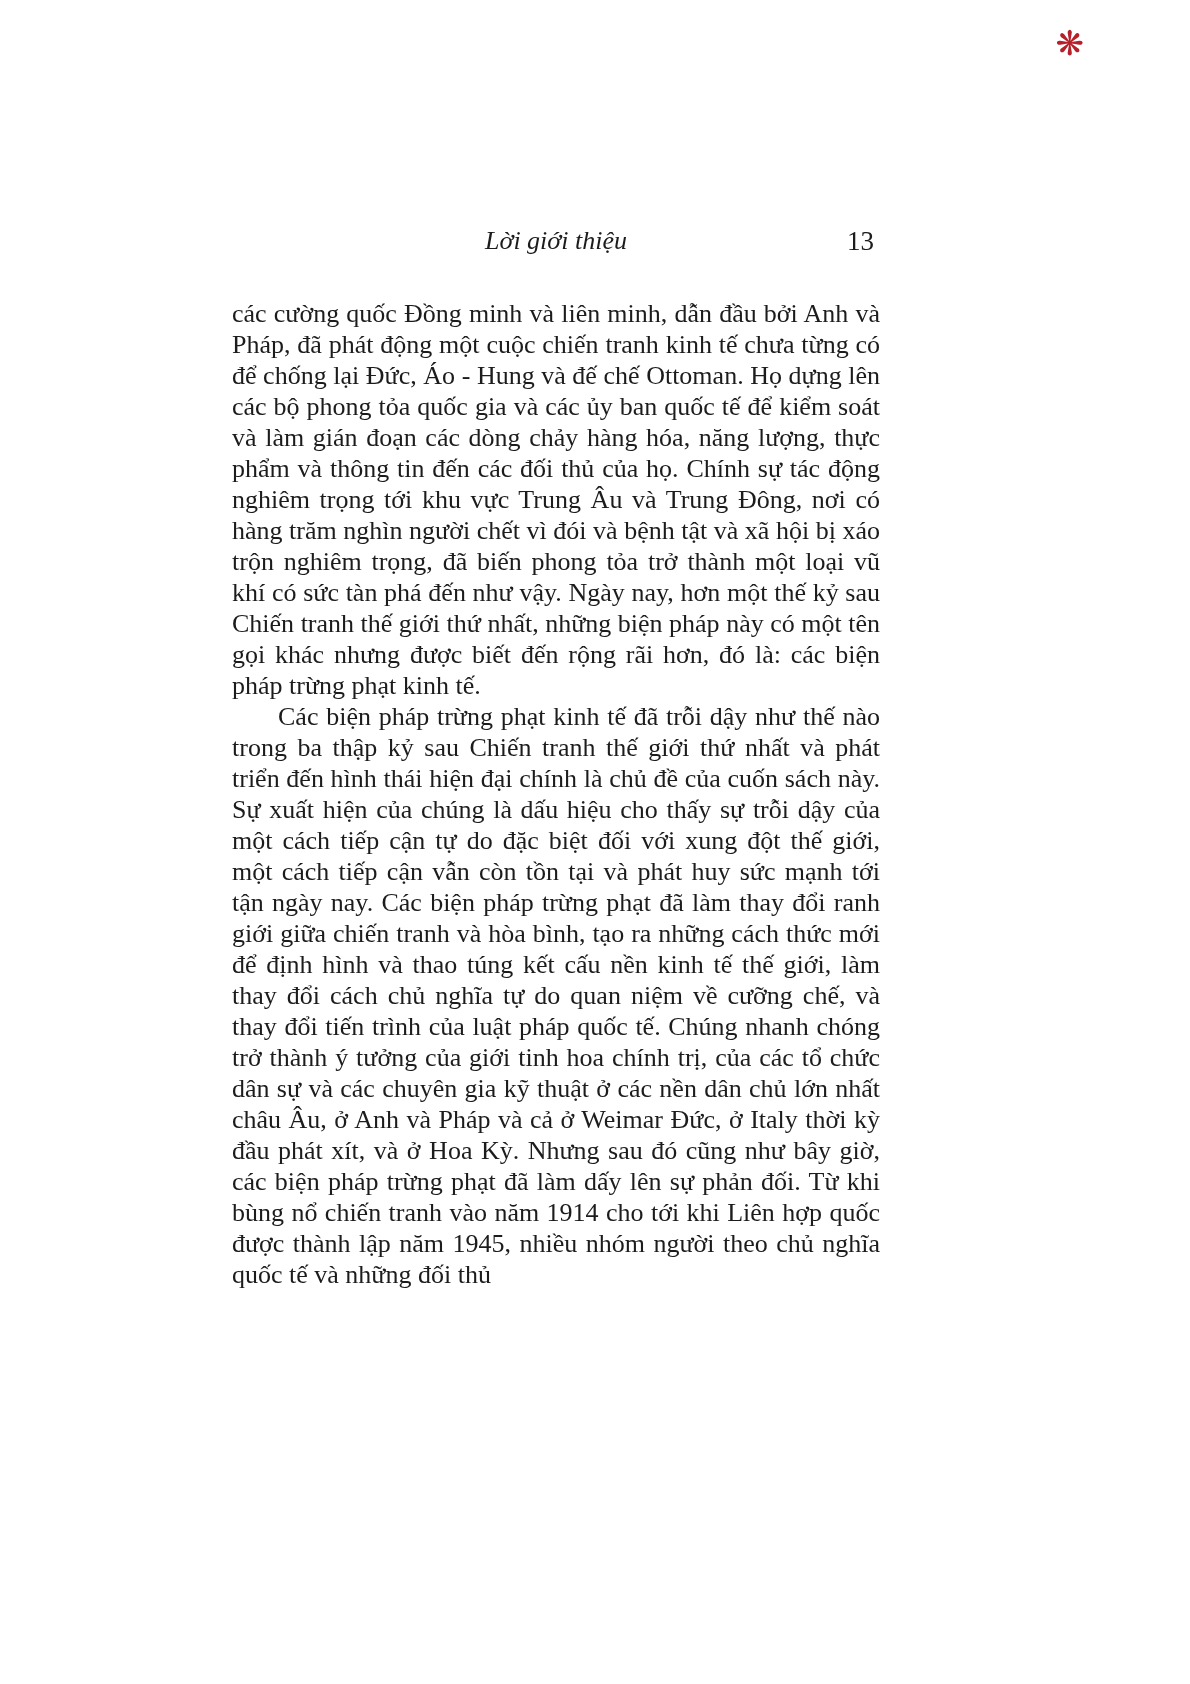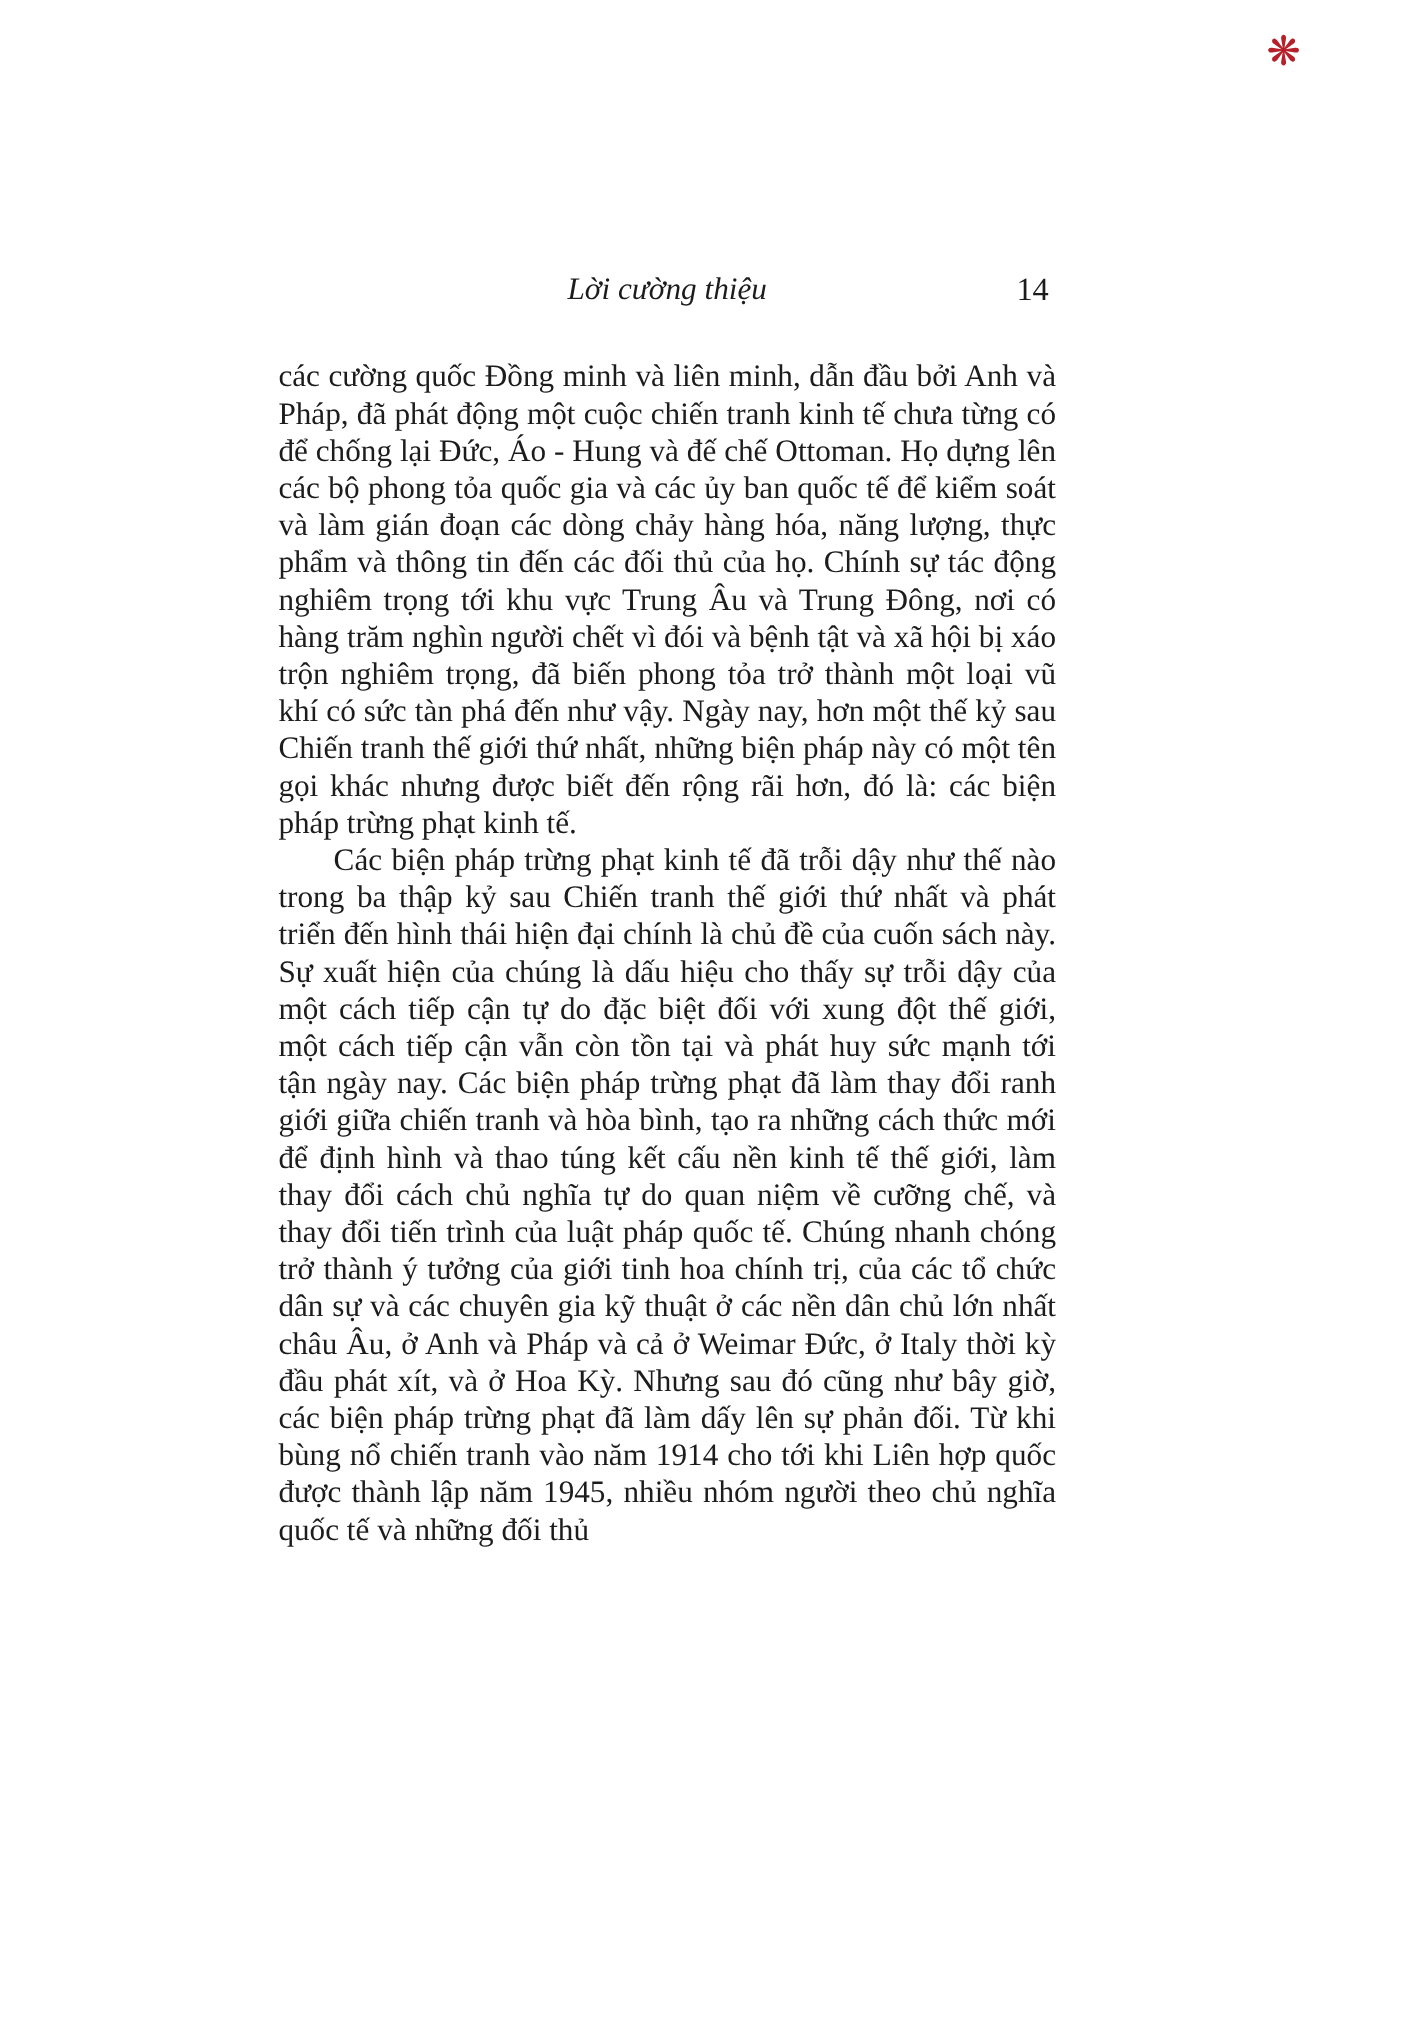--- a/index.html
+++ b/index.html
@@ -63,22 +63,22 @@
 </head>
 <body>
 
 <div class="page">
 
   <span class="ornament" style="color: rgb(181, 32, 42);">❋</span>
 
   <div class="content">
 
     <div class="page-header">
-      <span class="running-title">Lời cường thiệu</span>
-      <span class="page-number">14</span>
+      <span class="running-title">Lời giới thiệu</span>
+      <span class="page-number">13</span>
     </div>
 
     <div class="page-body">
       <p>các cường quốc Đồng minh và liên minh, dẫn đầu bởi Anh và Pháp, đã phát động một cuộc chiến tranh kinh tế chưa từng có để chống lại Đức, Áo - Hung và đế chế Ottoman. Họ dựng lên các bộ phong tỏa quốc gia và các ủy ban quốc tế để kiểm soát và làm gián đoạn các dòng chảy hàng hóa, năng lượng, thực phẩm và thông tin đến các đối thủ của họ. Chính sự tác động nghiêm trọng tới khu vực Trung Âu và Trung Đông, nơi có hàng trăm nghìn người chết vì đói và bệnh tật và xã hội bị xáo trộn nghiêm trọng, đã biến phong tỏa trở thành một loại vũ khí có sức tàn phá đến như vậy. Ngày nay, hơn một thế kỷ sau Chiến tranh thế giới thứ nhất, những biện pháp này có một tên gọi khác nhưng được biết đến rộng rãi hơn, đó là: các biện pháp trừng phạt kinh tế.</p>
       <p class="indented">Các biện pháp trừng phạt kinh tế đã trỗi dậy như thế nào trong ba thập kỷ sau Chiến tranh thế giới thứ nhất và phát triển đến hình thái hiện đại chính là chủ đề của cuốn sách này. Sự xuất hiện của chúng là dấu hiệu cho thấy sự trỗi dậy của một cách tiếp cận tự do đặc biệt đối với xung đột thế giới, một cách tiếp cận vẫn còn tồn tại và phát huy sức mạnh tới tận ngày nay. Các biện pháp trừng phạt đã làm thay đổi ranh giới giữa chiến tranh và hòa bình, tạo ra những cách thức mới để định hình và thao túng kết cấu nền kinh tế thế giới, làm thay đổi cách chủ nghĩa tự do quan niệm về cưỡng chế, và thay đổi tiến trình của luật pháp quốc tế. Chúng nhanh chóng trở thành ý tưởng của giới tinh hoa chính trị, của các tổ chức dân sự và các chuyên gia kỹ thuật ở các nền dân chủ lớn nhất châu Âu, ở Anh và Pháp và cả ở Weimar Đức, ở Italy thời kỳ đầu phát xít, và ở Hoa Kỳ. Nhưng sau đó cũng như bây giờ, các biện pháp trừng phạt đã làm dấy lên sự phản đối. Từ khi bùng nổ chiến tranh vào năm 1914 cho tới khi Liên hợp quốc được thành lập năm 1945, nhiều nhóm người theo chủ nghĩa quốc tế và những đối thủ</p>
     </div>
 
   </div>
 
 </div>

